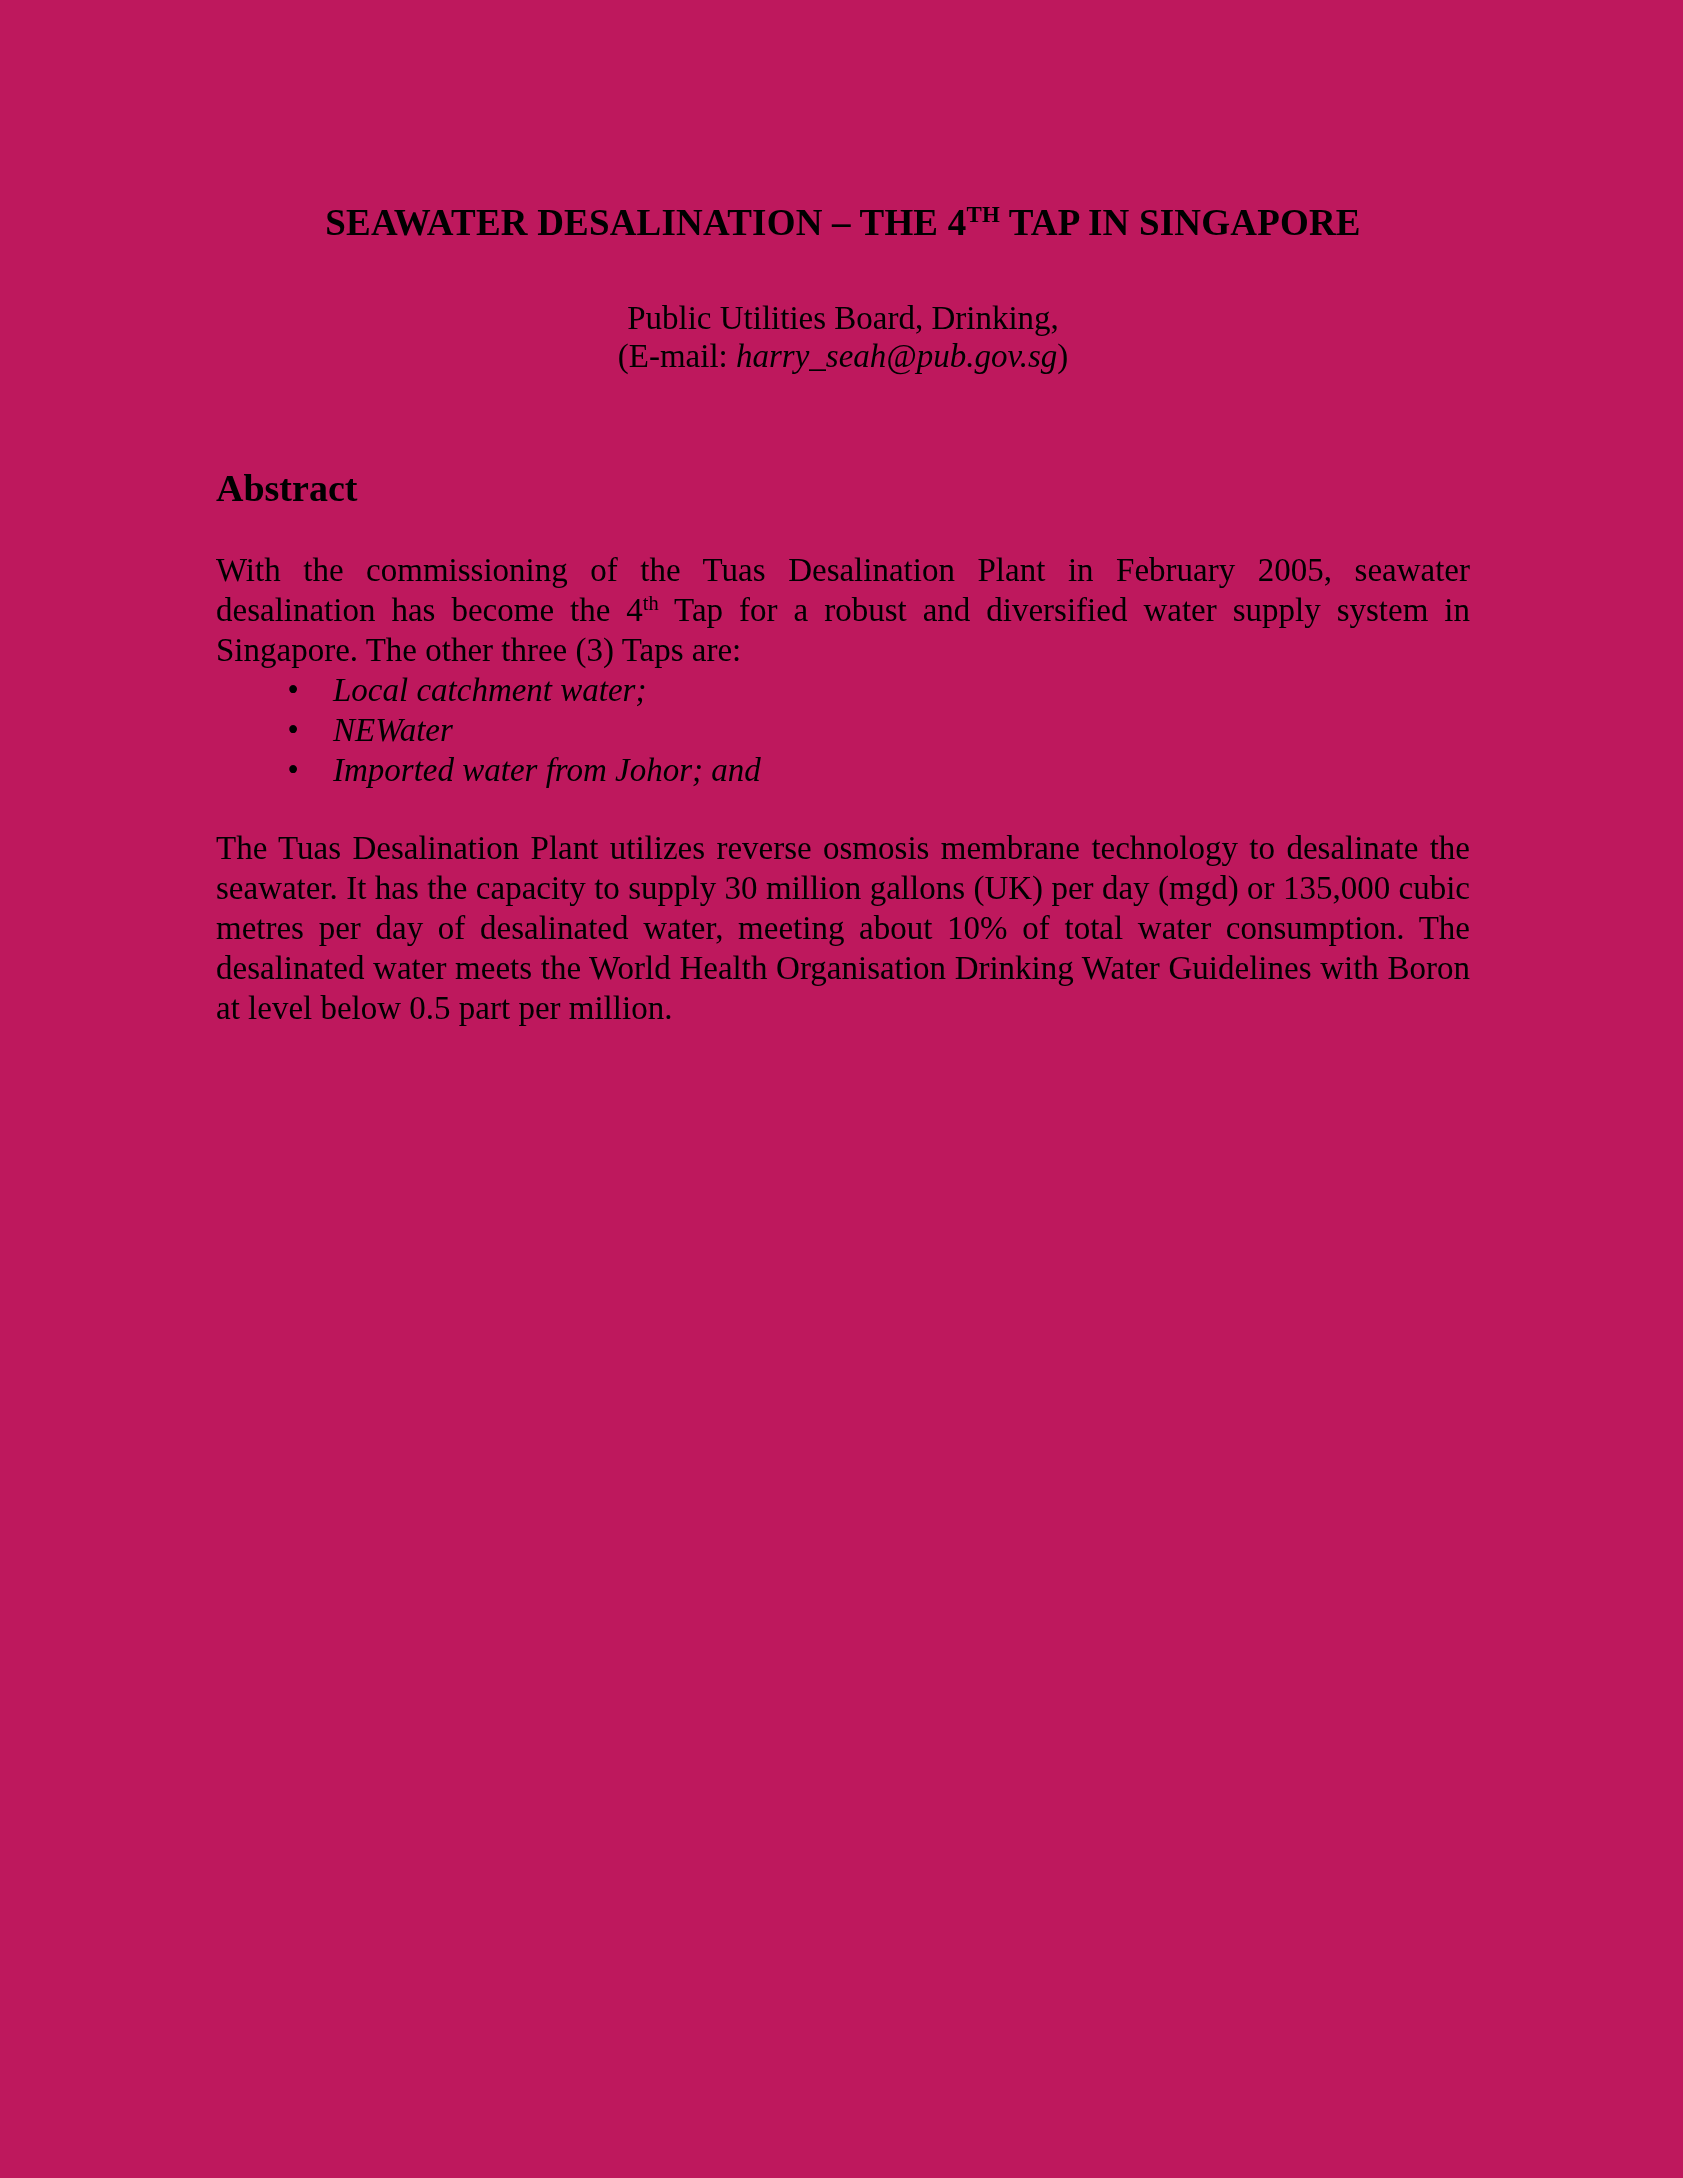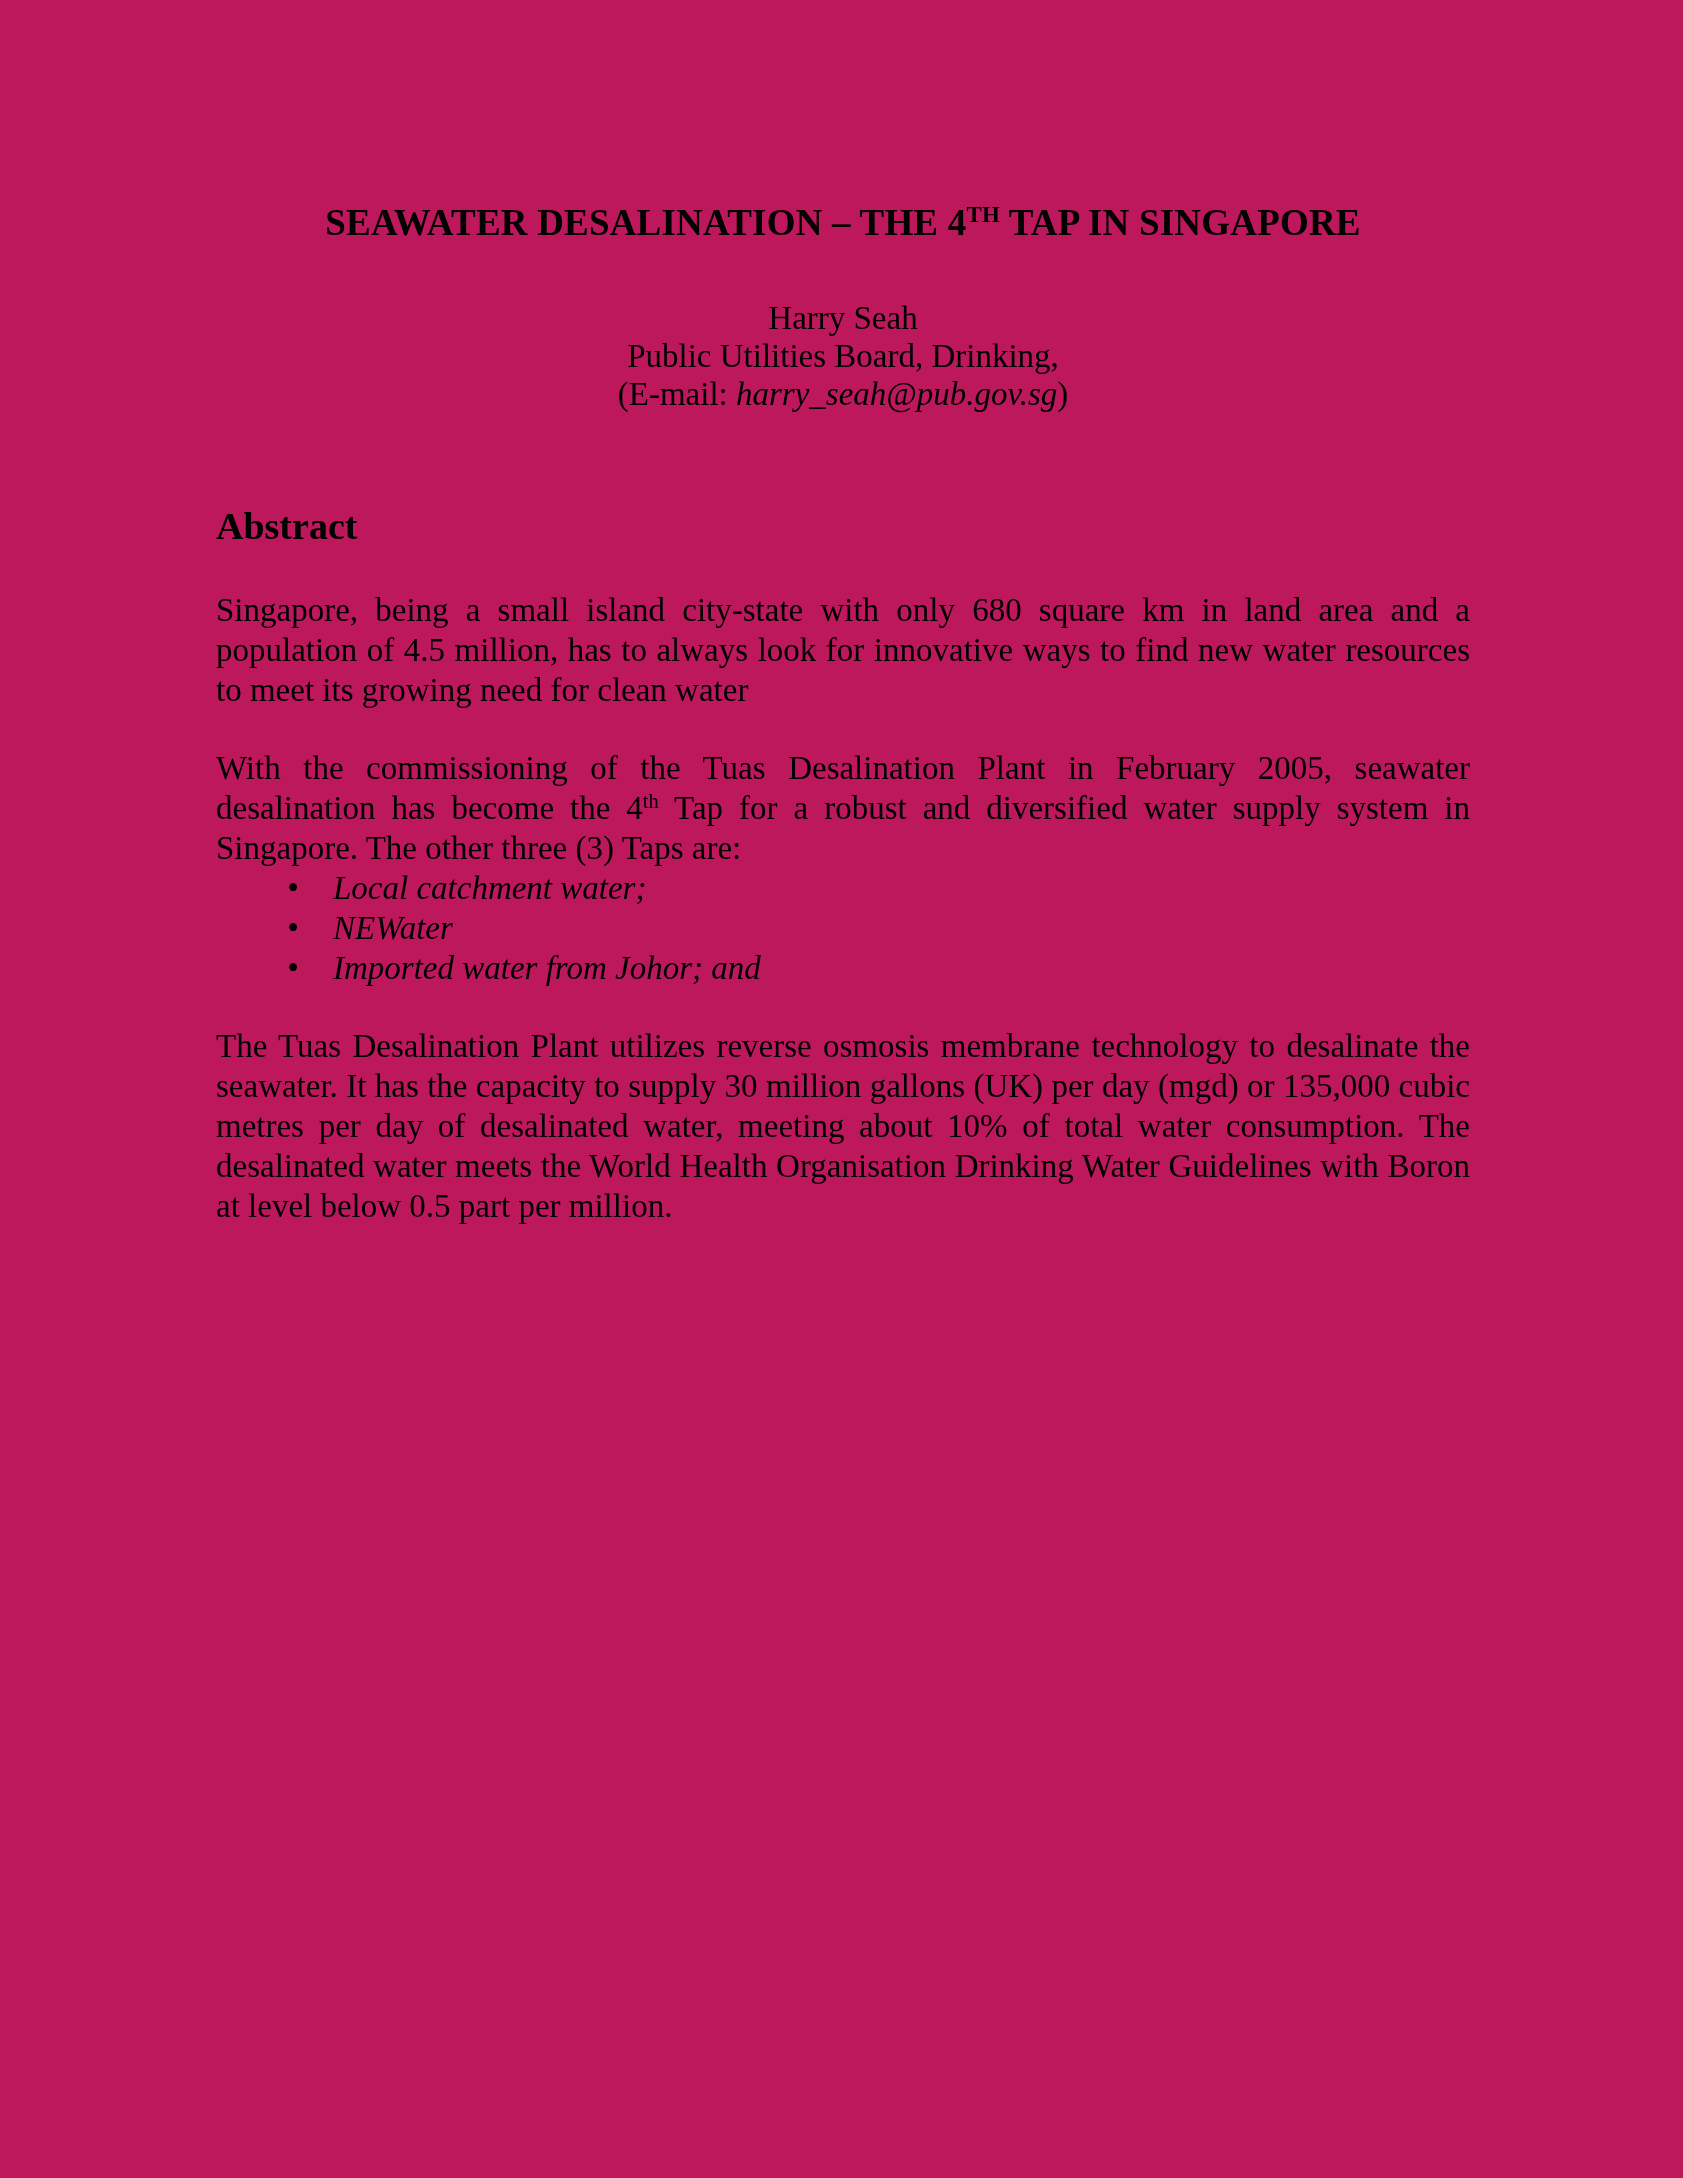--- a/index.html
+++ b/index.html
@@ -78,28 +78,26 @@
   }
 </style>
 </head>
 <body>
 
 <div class="page">
 
   <h1 class="title"><span>SEAWATER DESALINATION – THE 4</span><sup>TH</sup><span> TAP IN SINGAPORE</span></h1>
 
   <div class="author-block">
-    <div>Harry Seah</div>
     <div>Public Utilities Board, Drinking,</div>
     <div><span>(E-mail: </span><span class="author-email-italic">harry_seah@pub.gov.sg</span><span>)</span></div>
   </div>
 
   <h2 class="abstract-heading">Abstract</h2>
 
-  <p class="body-para first-para">Singapore, being a small island city-state with only 680 square km in land area and a population of 4.5 million, has to always look for innovative ways to find new water resources to meet its growing need for clean water</p>
 
   <p class="body-para"><span>With the commissioning of the Tuas Desalination Plant in February 2005, seawater desalination has become the 4</span><sup>th</sup><span> Tap for a robust and diversified water supply system in Singapore. The other three (3) Taps are:</span></p>
 
   <ul class="tap-list">
     <li>Local catchment water;</li>
     <li>NEWater</li>
     <li>Imported water from Johor; and</li>
   </ul>
 
   <p class="body-para">The Tuas Desalination Plant utilizes reverse osmosis membrane technology to desalinate the seawater. It has the capacity to supply 30 million gallons (UK) per day (mgd) or 135,000 cubic metres per day of desalinated water, meeting about 10% of total water consumption. The desalinated water meets the World Health Organisation Drinking Water Guidelines with Boron at level below 0.5 part per million.</p>

